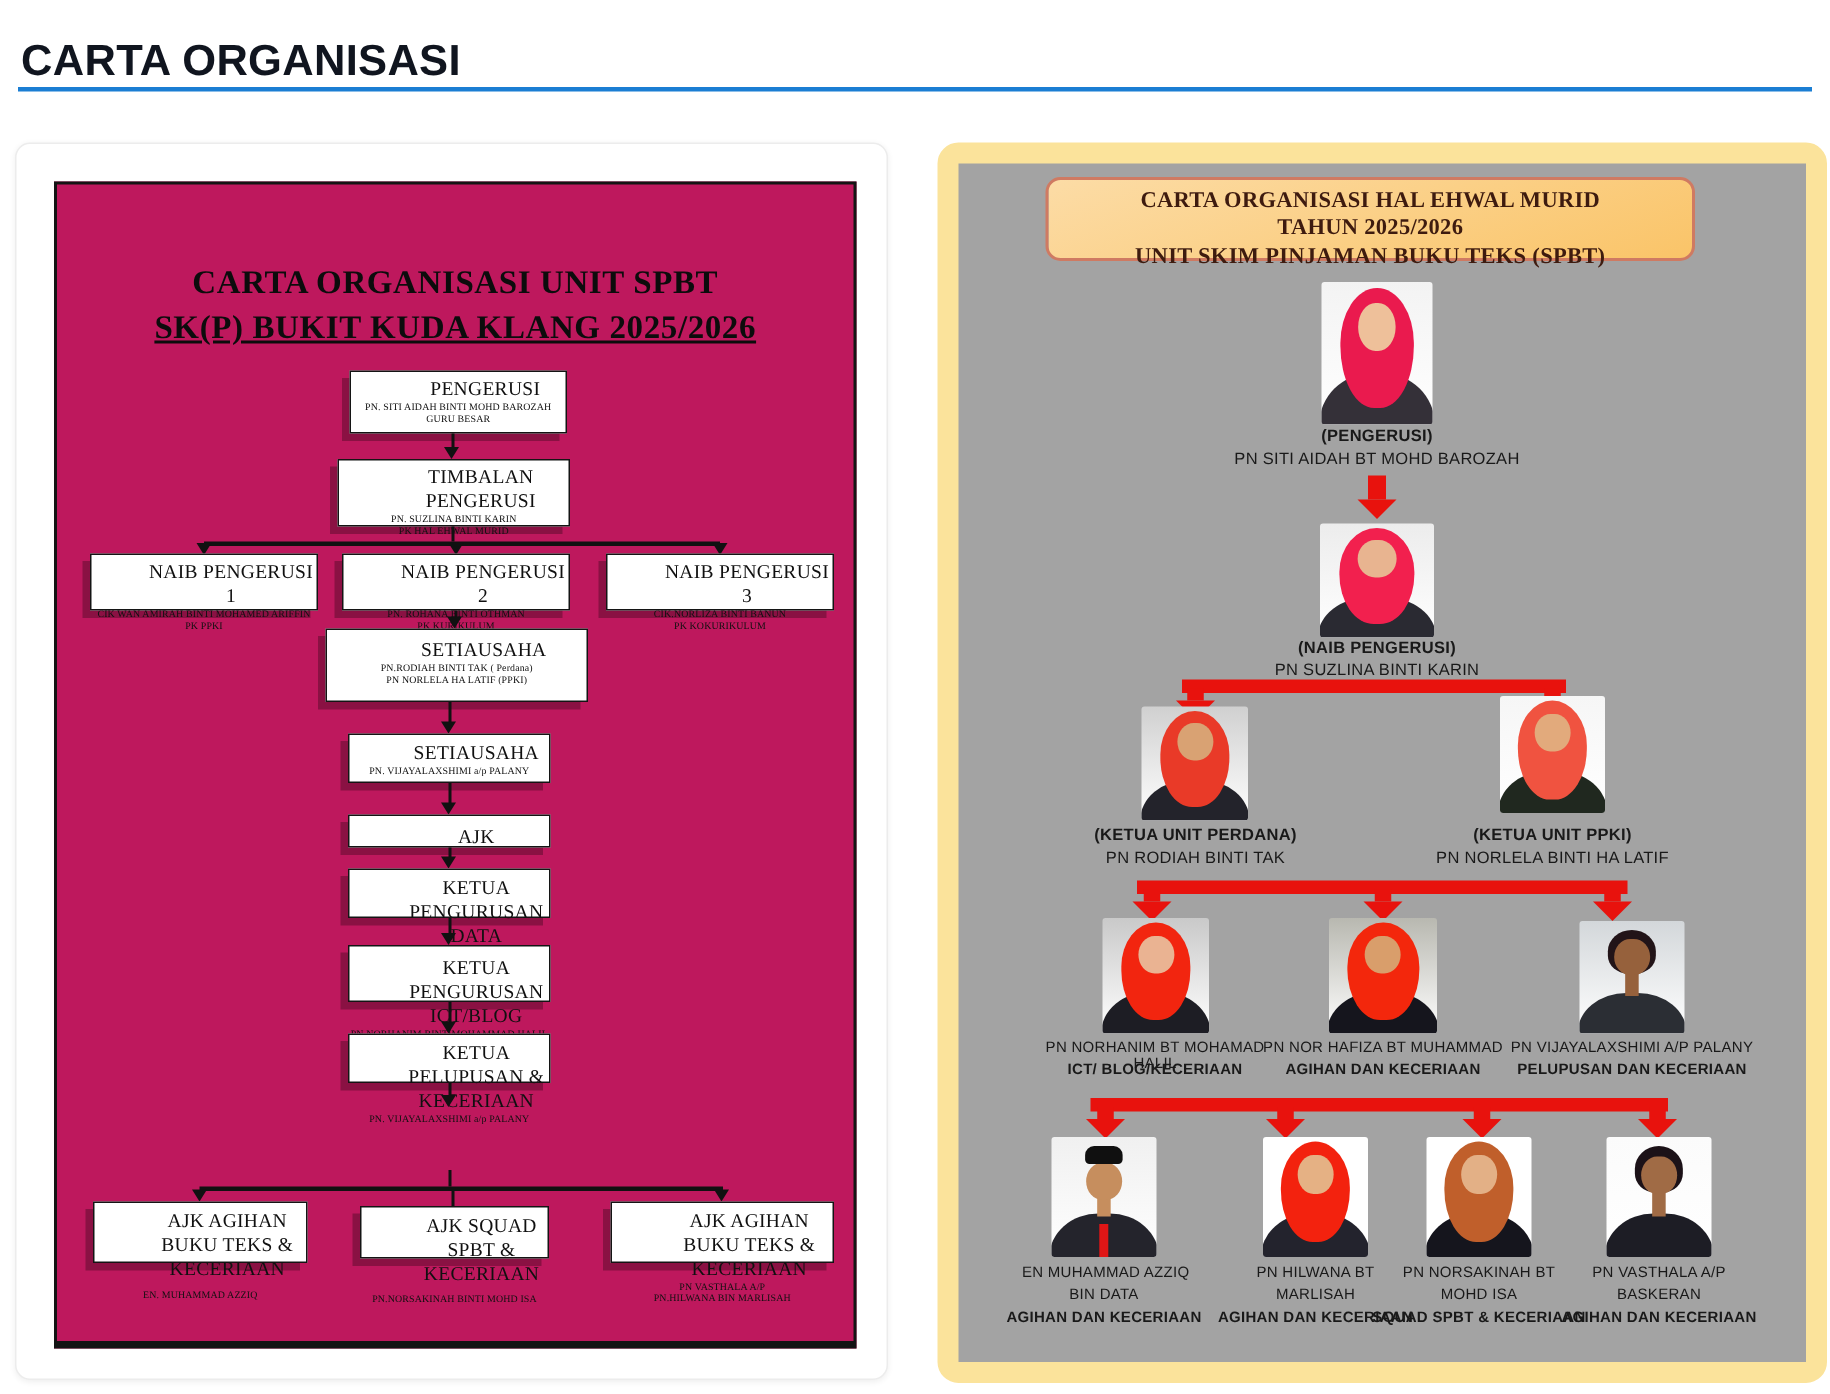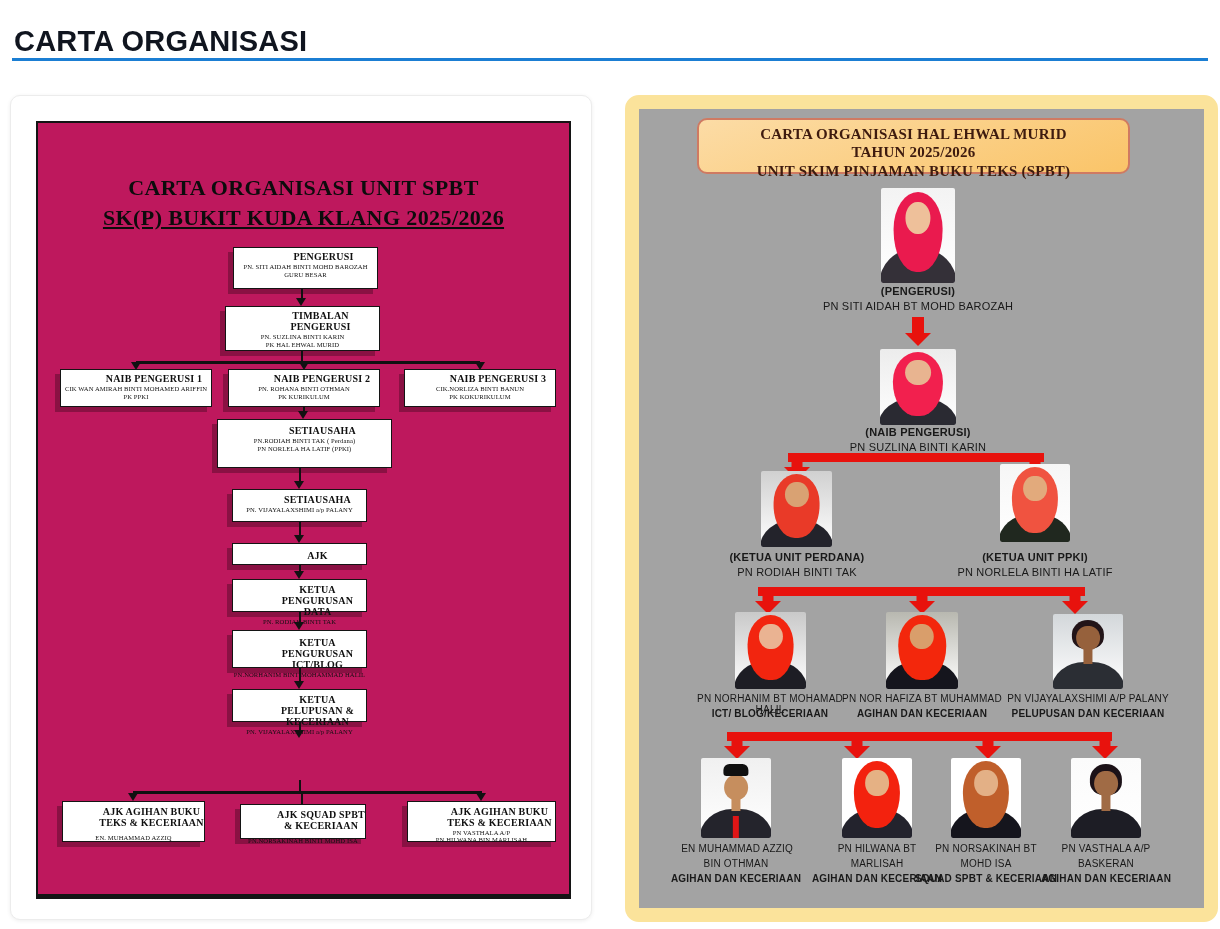--- a/index.html
+++ b/index.html
@@ -8,21 +8,21 @@
   .divider{position:absolute;left:12px;top:58px;width:1196px;height:3px;background:var(--accent-blue,#1b7ed3);}
 
   
   .card{position:absolute;left:10px;top:95px;width:580px;height:823px;background:#fff;border:1px solid #ececec;border-radius:10px;box-shadow:0 1px 4px rgba(0,0,0,.07);}
   .bw-frame{position:absolute;left:25px;top:25px;width:535px;height:778px;border:2px solid #141414;border-bottom-width:5px;background:#be185d;box-sizing:border-box;}
   .bw-frame>*{box-sizing:border-box;}
   .bw-title1,.bw-title2{position:absolute;left:0;width:100%;text-align:center;font-family:"Liberation Serif",serif;font-weight:700;font-size:22px;color:#0c0c0c;letter-spacing:.4px;}
   .bw-title1{top:52px;}
   .bw-title2{top:82px;text-decoration:underline;}
   .obox{position:absolute;background:#fff;border:1px solid #141414;box-shadow:-5px 5px 0 rgba(0,0,0,.27);text-align:center;padding-top:3px;font-family:"Liberation Serif",serif;color:#101010;}
-  .obox .t{font-weight:700;font-size:10px;letter-spacing:.2px;margin-left:36px;}
+  .obox .t{font-weight:400;font-size:13px;letter-spacing:.2px;margin-left:36px;}
   .obox .l{font-size:6.6px;margin-top:1px;letter-spacing:.1px;}
   .obox.gap .l{margin-top:6px;}
   .vline{position:absolute;width:2px;background:#111;}
   .hline{position:absolute;height:3px;background:#111;}
   .varrow{position:absolute;width:0;height:0;border-left:5px solid transparent;border-right:5px solid transparent;border-top:8px solid #111;}
 
   
   .photo-panel{position:absolute;left:625px;top:95px;width:593px;height:827px;background:#a3a3a3;border:14px solid var(--panel-yellow,#fbe39b);border-radius:14px;box-sizing:border-box;}
   .photo-panel>*{box-sizing:border-box;}
   .ptitle{position:absolute;left:58px;top:9px;width:433px;height:56px;border:2px solid var(--title-border,#cf7a62);border-radius:10px;background:linear-gradient(160deg,var(--title-grad-top,#fcdca6),var(--title-grad-bottom,#fac468));text-align:center;font-family:"Liberation Serif",serif;font-weight:700;font-size:15px;color:var(--title-text,#3e1b0f);line-height:1.22;padding-top:5px;letter-spacing:.2px;}
@@ -255,21 +255,21 @@
       <div class="hijab"></div>
       <div class="face"></div>
   </div>
   <div class="avatar hair-style" style="left:432px;top:649px;width:70px;height:80px;--bg:#fbfbfb;--hair:#1c1218;--skin:#a06b45;--suit:#1d1d25;">
     <div class="neck"></div>
       <div class="torso"></div>
       <div class="hair"></div>
       <div class="face"></div>
   </div>
   <div class="plabel sm" style="left:4px;top:734px;width:150px;text-align:right;">EN MUHAMMAD AZZIQ</div>
-  <div class="plabel sm" style="left:22px;top:749px;width:150px;">BIN OTHMAN</div>
+  <div class="plabel sm" style="left:22px;top:749px;width:150px;">BIN DATA</div>
   <div class="plabel sm bold" style="left:22px;top:764px;width:150px;">AGIHAN DAN KECERIAAN</div>
   <div class="plabel sm" style="left:163px;top:734px;width:150px;">PN HILWANA BT</div>
   <div class="plabel sm" style="left:163px;top:749px;width:150px;">MARLISAH</div>
   <div class="plabel sm bold" style="left:163px;top:764px;width:150px;">AGIHAN DAN KECERIAAN</div>
   <div class="plabel sm" style="left:272px;top:734px;width:150px;">PN NORSAKINAH BT</div>
   <div class="plabel sm" style="left:272px;top:749px;width:150px;">MOHD ISA</div>
   <div class="plabel sm bold" style="left:272px;top:764px;width:150px;">SQUAD SPBT &amp; KECERIAAN</div>
   <div class="plabel sm" style="left:392px;top:734px;width:150px;">PN VASTHALA A/P</div>
   <div class="plabel sm" style="left:392px;top:749px;width:150px;">BASKERAN</div>
   <div class="plabel sm bold" style="left:392px;top:764px;width:150px;">AGIHAN DAN KECERIAAN</div>

